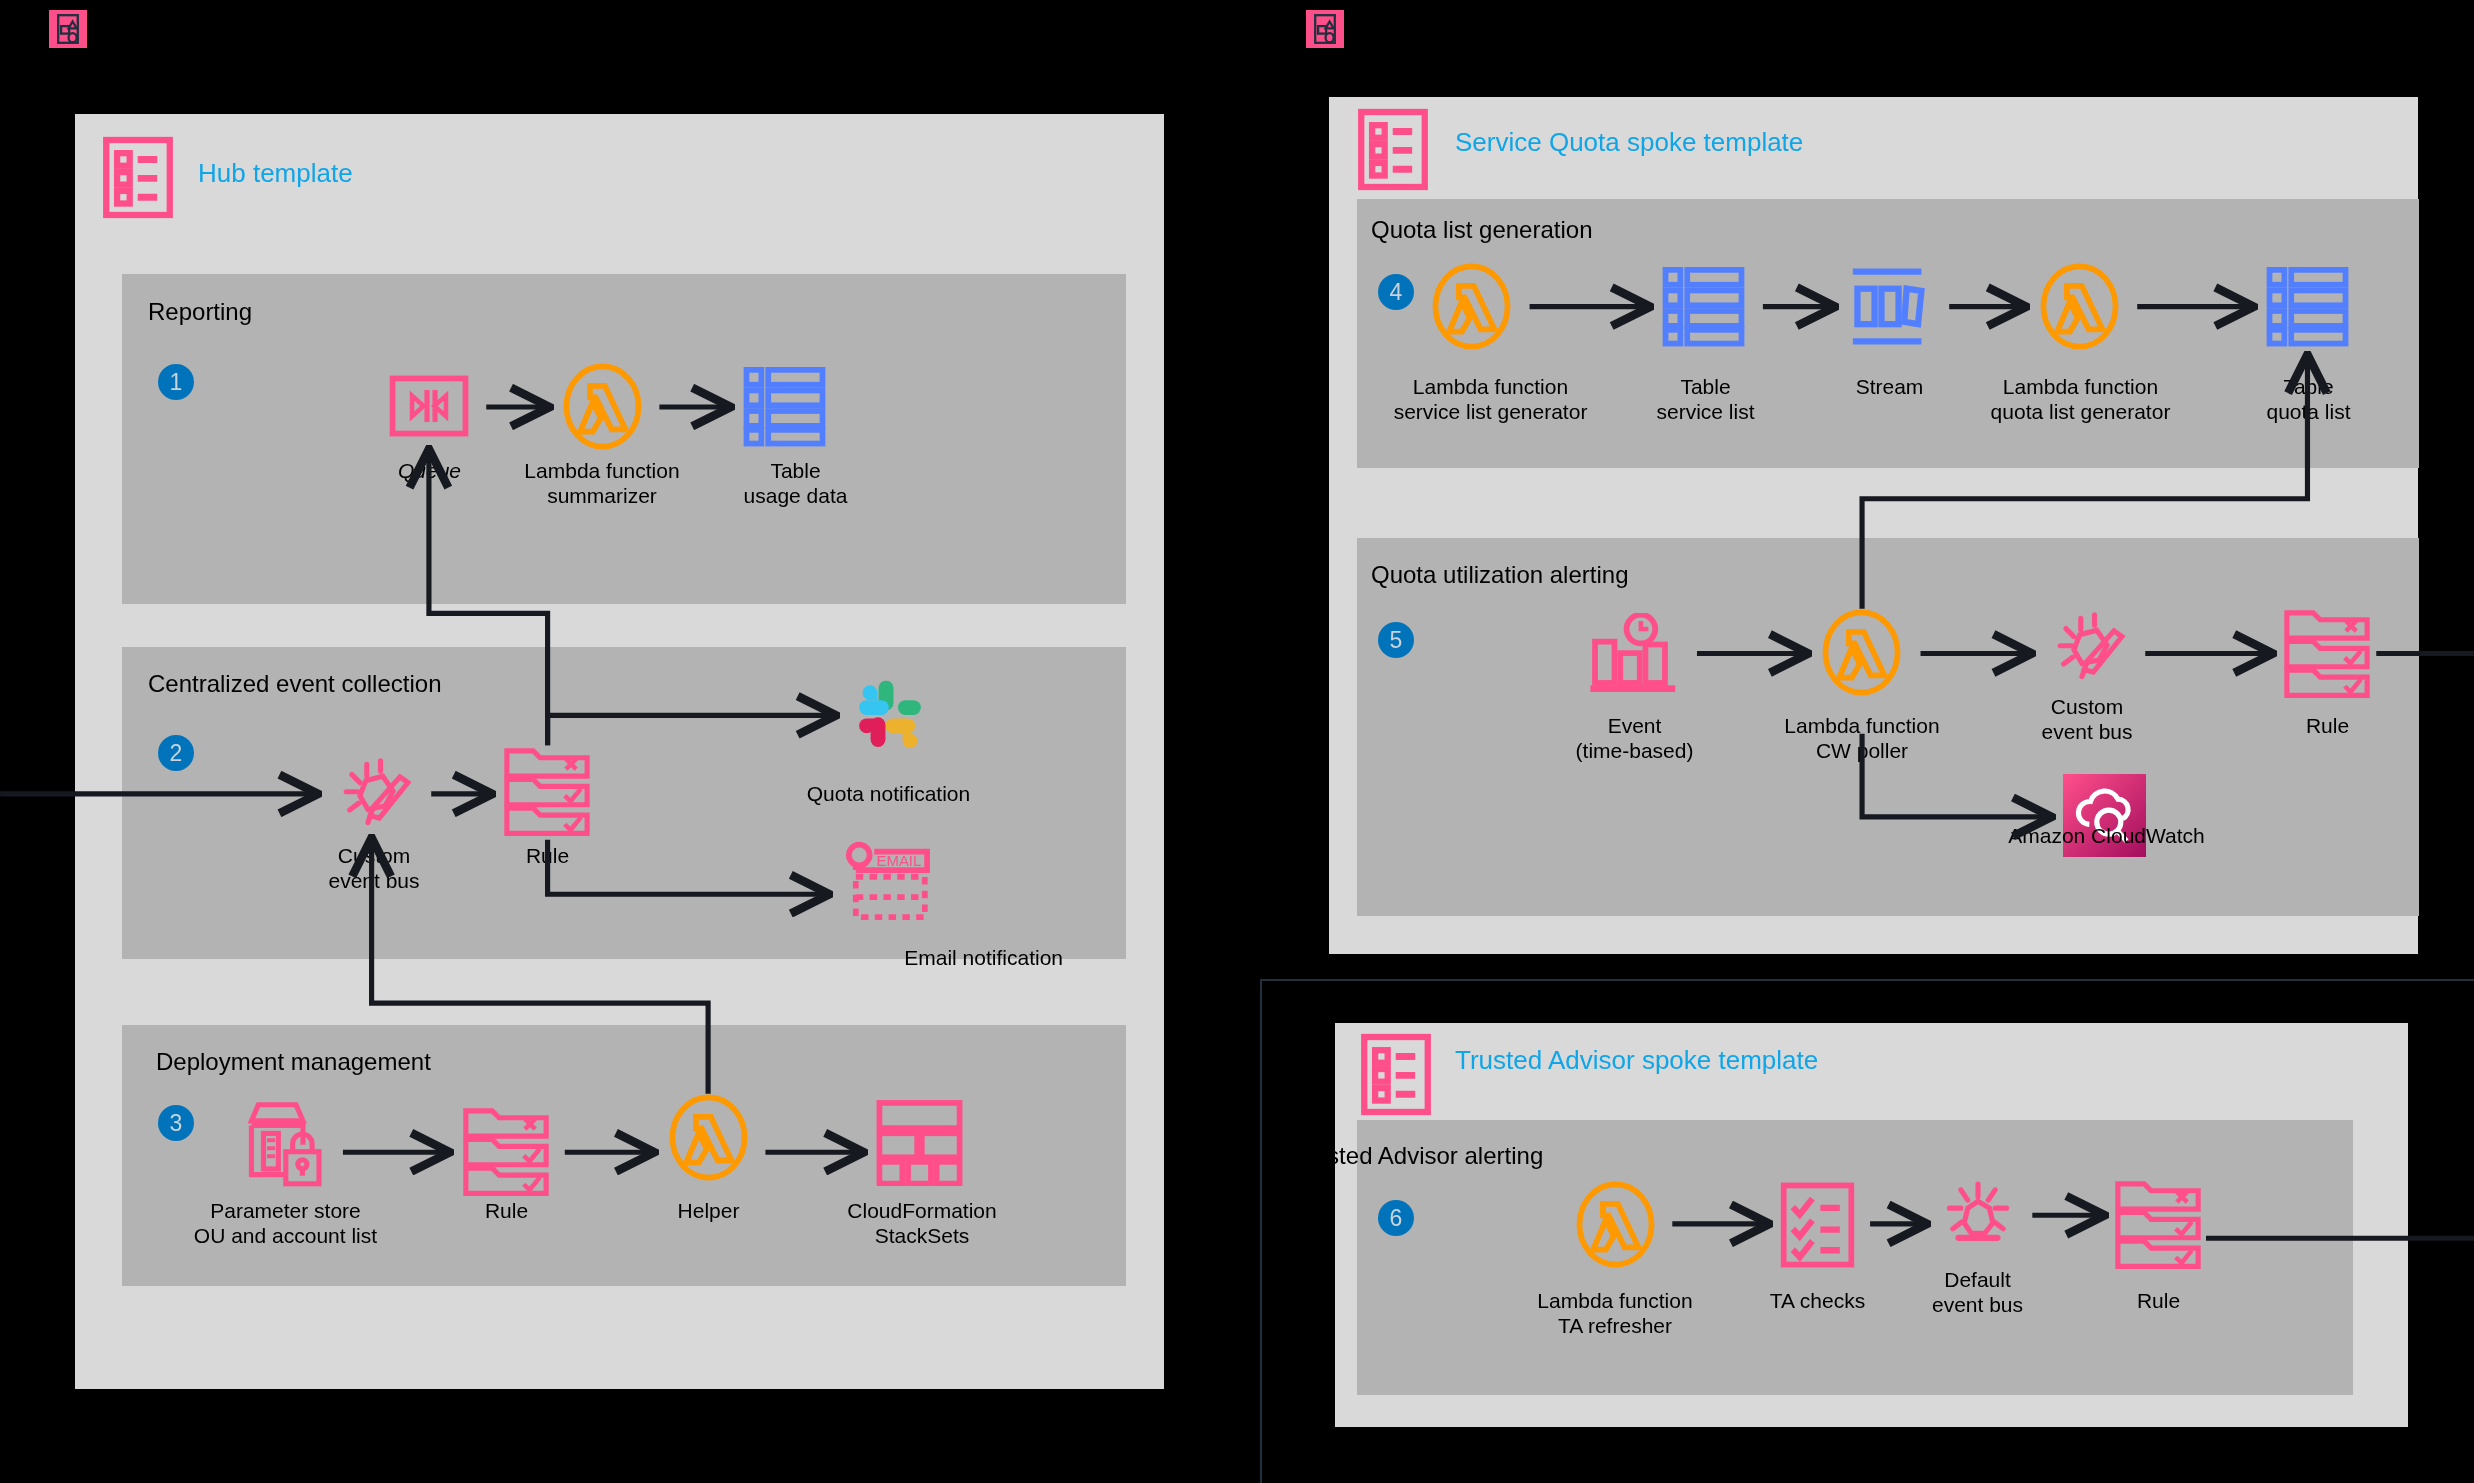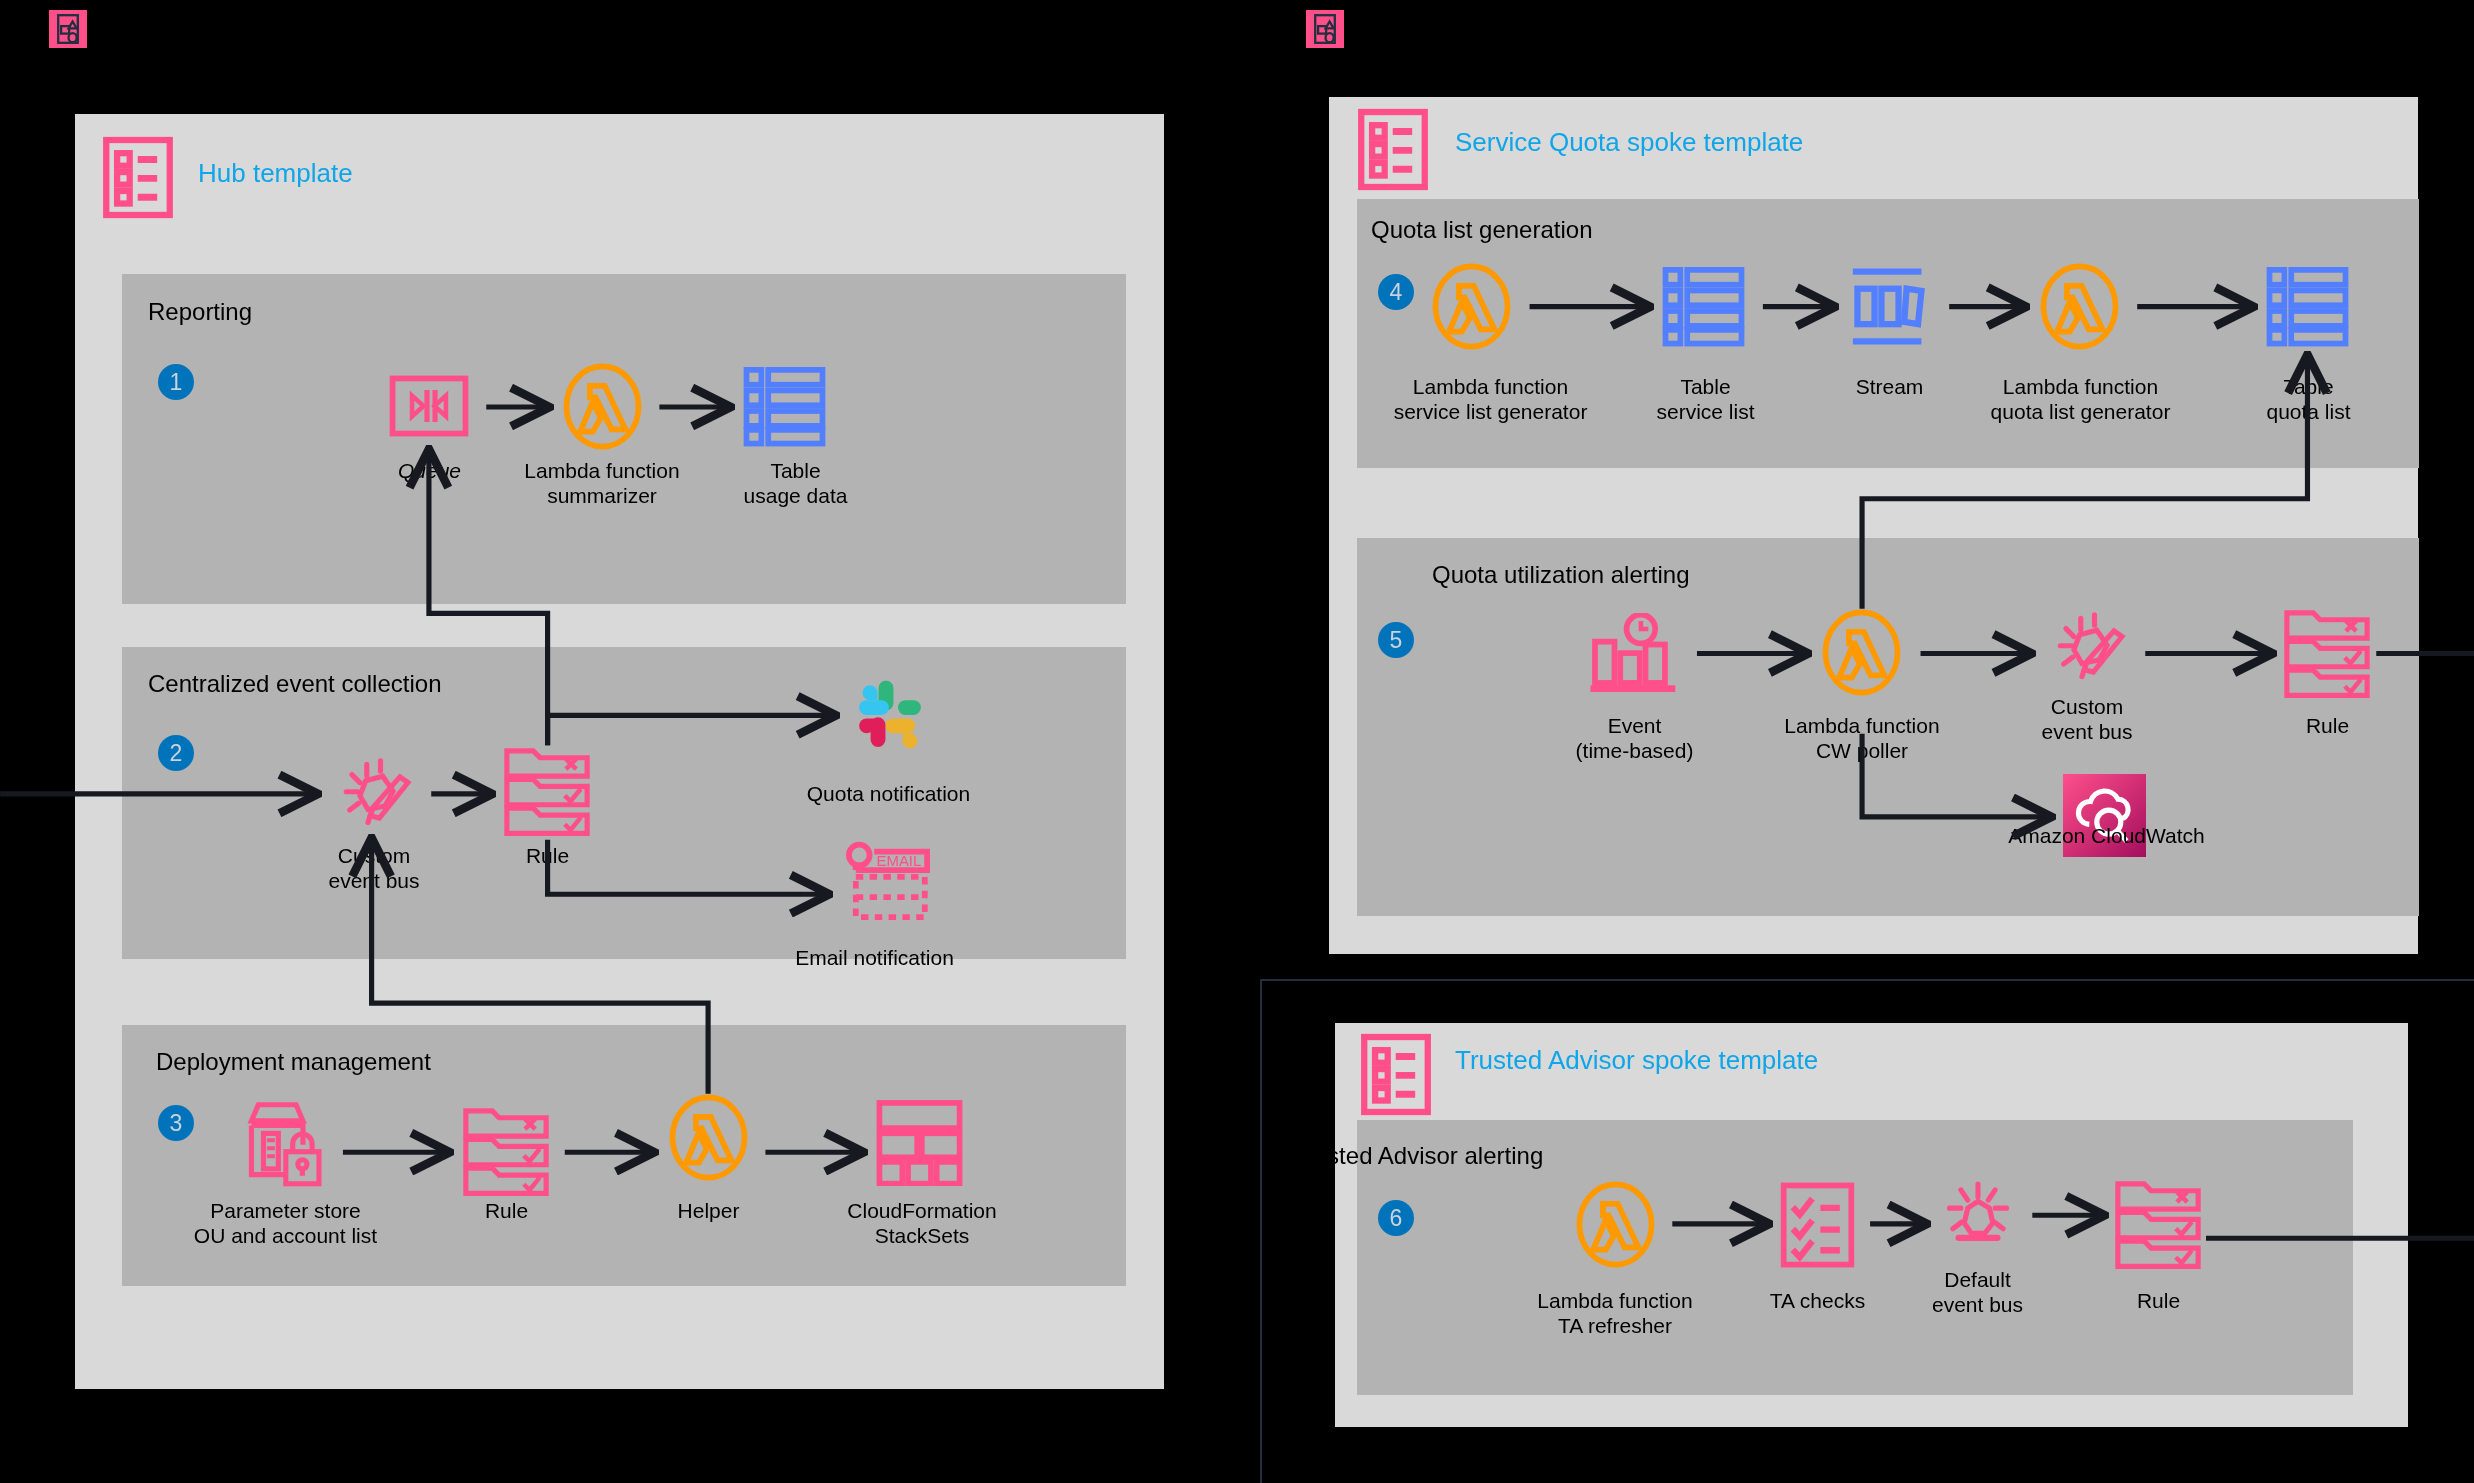--- a/index.html
+++ b/index.html
@@ -173,21 +173,21 @@
         <path d="M24 52 h124 V20 H56"></path>
         <path d="M24 40 v12"></path>
       </g>
       <text x="60" y="45" font-family="Liberation Sans, sans-serif" font-size="26" fill="#FF4F8B">EMAIL</text>
       <g stroke="#FF4F8B" stroke-width="10" stroke-dasharray="13 11" fill="none">
         <rect x="24" y="64" width="120" height="70"></rect>
         <path d="M24 99 h120"></path>
       </g>
     </svg>
   </div>
-  <div class="lbl" style="left:731px;top:946px;width:287px;">Email notification</div>
+  <div class="lbl" style="left:776px;top:946px;width:287px;text-align:right;">Email notification</div>
 
   <div class="grp" style="left:122px;top:1025px;width:1004px;height:261px;"></div>
   <div class="grp-title" style="left:148px;top:1048px;margin-left:8px;">Deployment management</div>
   <div class="step" style="left:158px;top:1105px;">3</div>
 
   <div class="ico" style="left:244px;top:1100px;width:83px;height:92px;">
     <svg viewBox="0 0 145 160">
         <g fill="none" stroke="#FF4F8B" stroke-width="9">
       <path d="M25 8 h66 l12 28 H13 z"></path>
       <path d="M13 44 h90 v34 M13 44 v86 h58"></path>
@@ -327,21 +327,21 @@
           <rect x="44" y="77" width="95" height="26"></rect>
       <rect x="6" y="110" width="26" height="24"></rect>
           <rect x="44" y="110" width="95" height="24"></rect>
     </g>
       </svg>
   </div>
   <div class="lbl" style="left:2231px;top:375px;width:155px;">Table
 quota list</div>
 
   <div class="grp" style="left:1357px;top:538px;width:1062px;height:378px;"></div>
-  <div class="grp-title" style="left:1432px;top:561px;">Quota utilization alerting</div>
+  <div class="grp-title" style="left:1371px;top:561px;">Quota utilization alerting</div>
   <div class="step" style="left:1378px;top:622px;">5</div>
 
   <div class="ico" style="left:1588px;top:613px;width:92px;height:86px;">
     <svg viewBox="0 0 160 150">
         <g fill="none" stroke="#FF4F8B" stroke-width="10">
       <circle cx="92" cy="28" r="25"></circle>
       <path d="M92 14 v14 h13" stroke-width="8"></path>
       <rect x="12" y="50" width="34" height="72"></rect>
       <rect x="56" y="70" width="34" height="52"></rect>
       <rect x="100" y="55" width="34" height="67"></rect>

